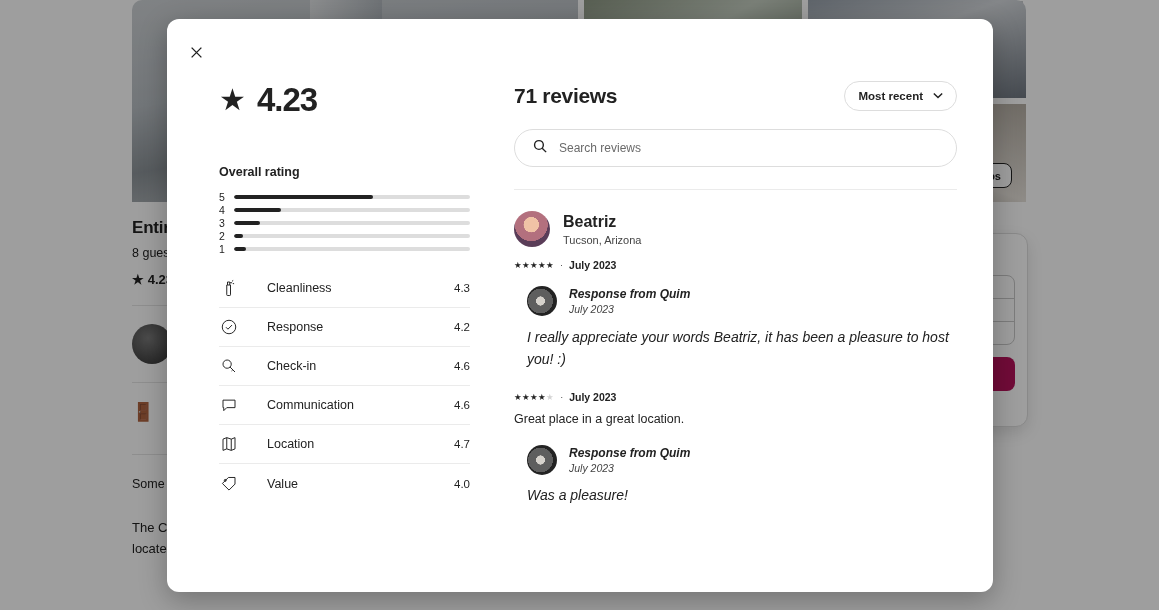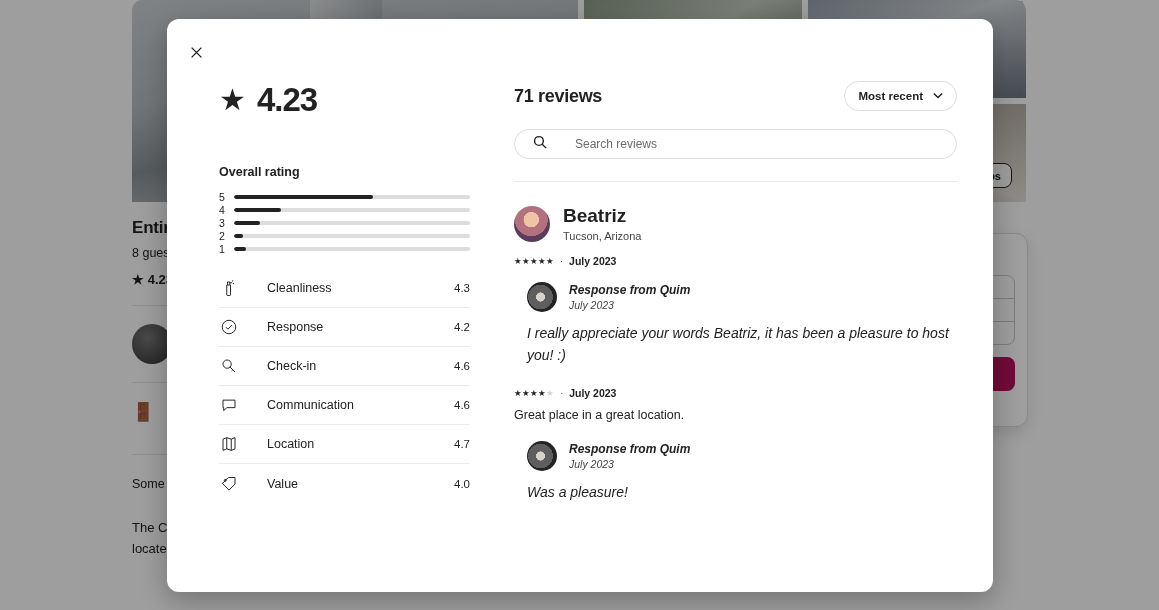--- a/index.html
+++ b/index.html
@@ -132,52 +132,52 @@
   .cat-icon { width: 20px; height:20px; flex:none; color:#222; display:flex; align-items:center; justify-content:center;}
   .cat-name { flex:1; font-size: 12.5px; color:#222; }
   .cat-val { font-size: 11.5px; color:#222; }
 
   
   #right-pane {
     flex: 1; padding: 62px 36px 0 0;
     overflow: hidden; position: relative;
   }
   .rv-header { display:flex; align-items:center; justify-content: space-between; }
-  .rv-count { font-size: 18px; font-weight: bold; color:#222; letter-spacing:-.3px; }
+  .rv-count { font-size: 21px; font-weight: bold; color:#222; letter-spacing:-.3px; }
   .sort-btn {
     border: 1px solid #dddddd; border-radius: 18px;
     height: 30px; padding: 0 13px;
     display:flex; align-items:center; gap: 10px;
     font-size: 11.5px; font-weight: bold; color:#222;
     background:#fff; cursor:pointer;
   }
   .chev { font-size: 8px; }
   .search-wrap {
     margin-top: 18px;
     border: 1px solid #dddddd; border-radius: 22px;
-    height: 30px; display:flex; align-items:center; gap: 28px;
+    height: 38px; display:flex; align-items:center; gap: 12px;
     padding: 0 18px;
     justify-content: flex-end;
   }
   .search-wrap svg { flex:none; }
   .search-input {
     border:none; outline:none; flex:1;
     font-size: 12px; color:#222;
     font-family: "Liberation Sans", sans-serif; background:transparent;
   }
   .search-input::placeholder { color:#6a6a6a; }
   .rv-divider { border-top: 1px solid #ebebeb; margin-top: 22px; }
 
   .review { margin-top: 21px; }
   .rv-top { display:flex; align-items:center; gap: 13px; }
   .avatar { width: 36px; height:36px; border-radius:50%; flex:none; background:#bbb; overflow:hidden; position:relative;}
   .av-beatriz { background: radial-gradient(circle at 48% 38%, #f0c3a6 0 26%, #b3707e 27% 56%, #5a3d58 57% 100%); }
   .av-louw { background: radial-gradient(circle at 50% 40%, #e8bd9a 0 24%, #2e5a3c 25% 60%, #1b3a5e 61% 100%); }
   .av-quim { background: radial-gradient(circle at 45% 50%, #d6d2cc 0 20%, #5e5e5e 21% 55%, #232323 56% 100%); }
-  .rv-name { font-size: 19px; font-weight: bold; color:#222; line-height:1.35; }
+  .rv-name { font-size: 16px; font-weight: bold; color:#222; line-height:1.35; }
   .rv-loc { font-size: 11px; color:#444; line-height:1.4; }
   .rv-meta { display:flex; align-items:center; gap: 6px; margin-top: 11px; }
   .stars { font-size: 8.5px; letter-spacing: .4px; color:#222; }
   .stars .off { color: #d4d4d4; }
   .dot { font-size: 9px; color:#444; }
   .rv-date { font-size: 10.5px; font-weight: bold; color:#222; }
   .rv-text { font-size: 12.5px; color:#222; line-height: 1.55; margin-top: 7px; max-width: 430px;}
 
   .response { margin-top: 15px; margin-left: 13px; font-style: italic; }
   .resp-top { display:flex; align-items:center; gap: 12px; }

